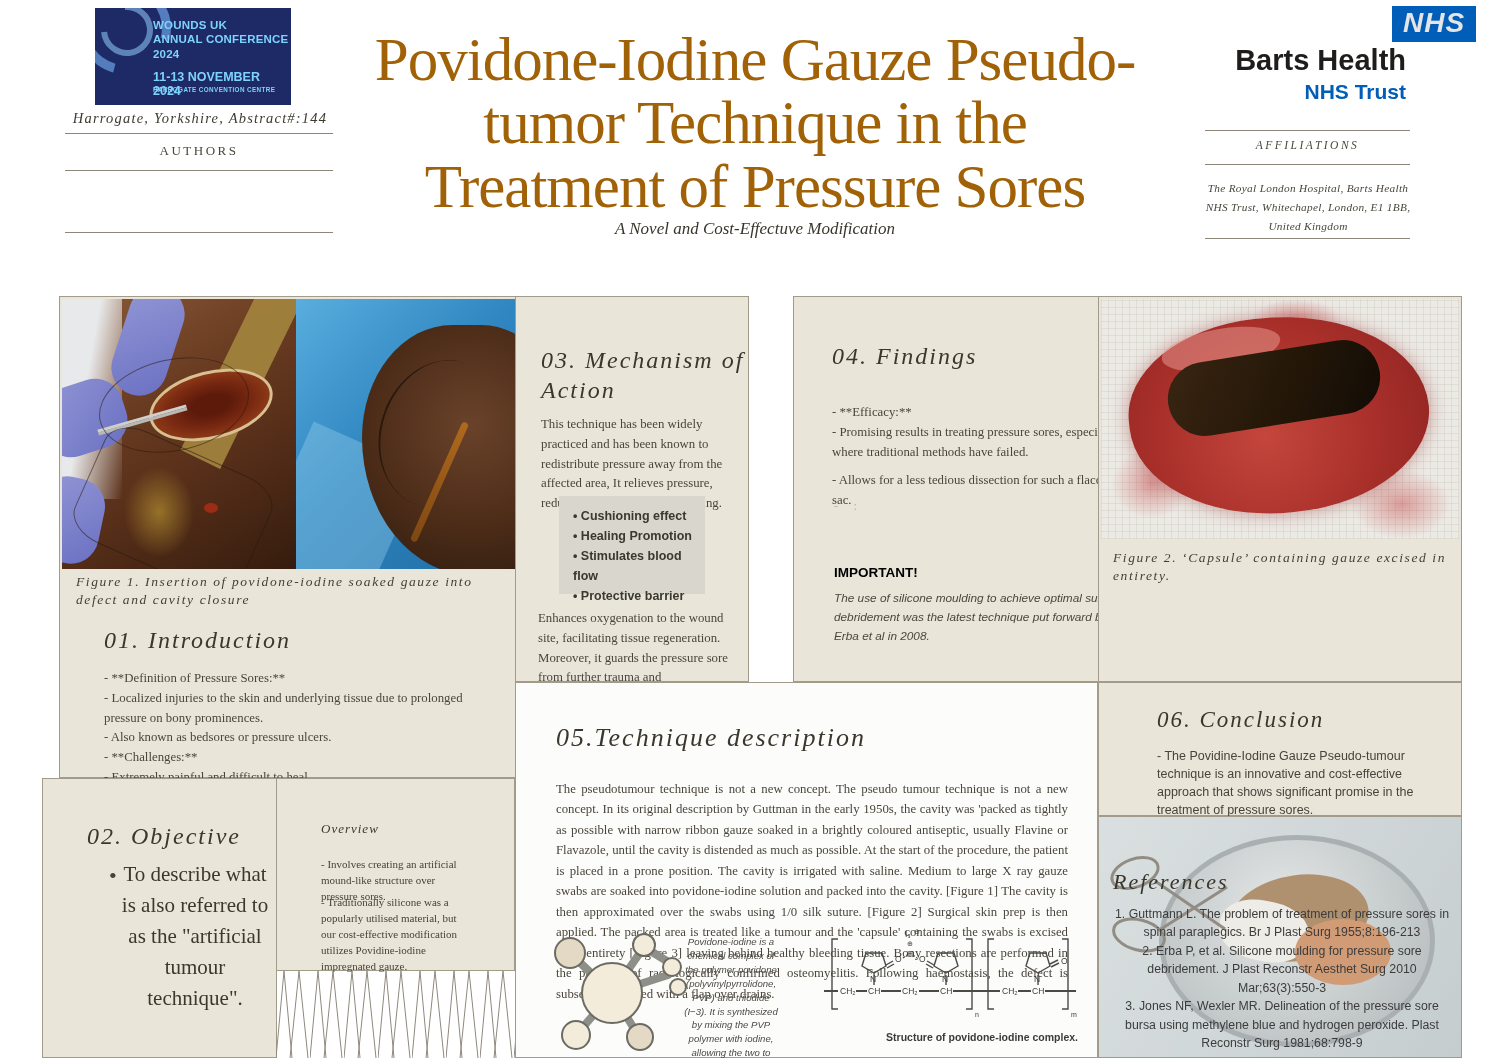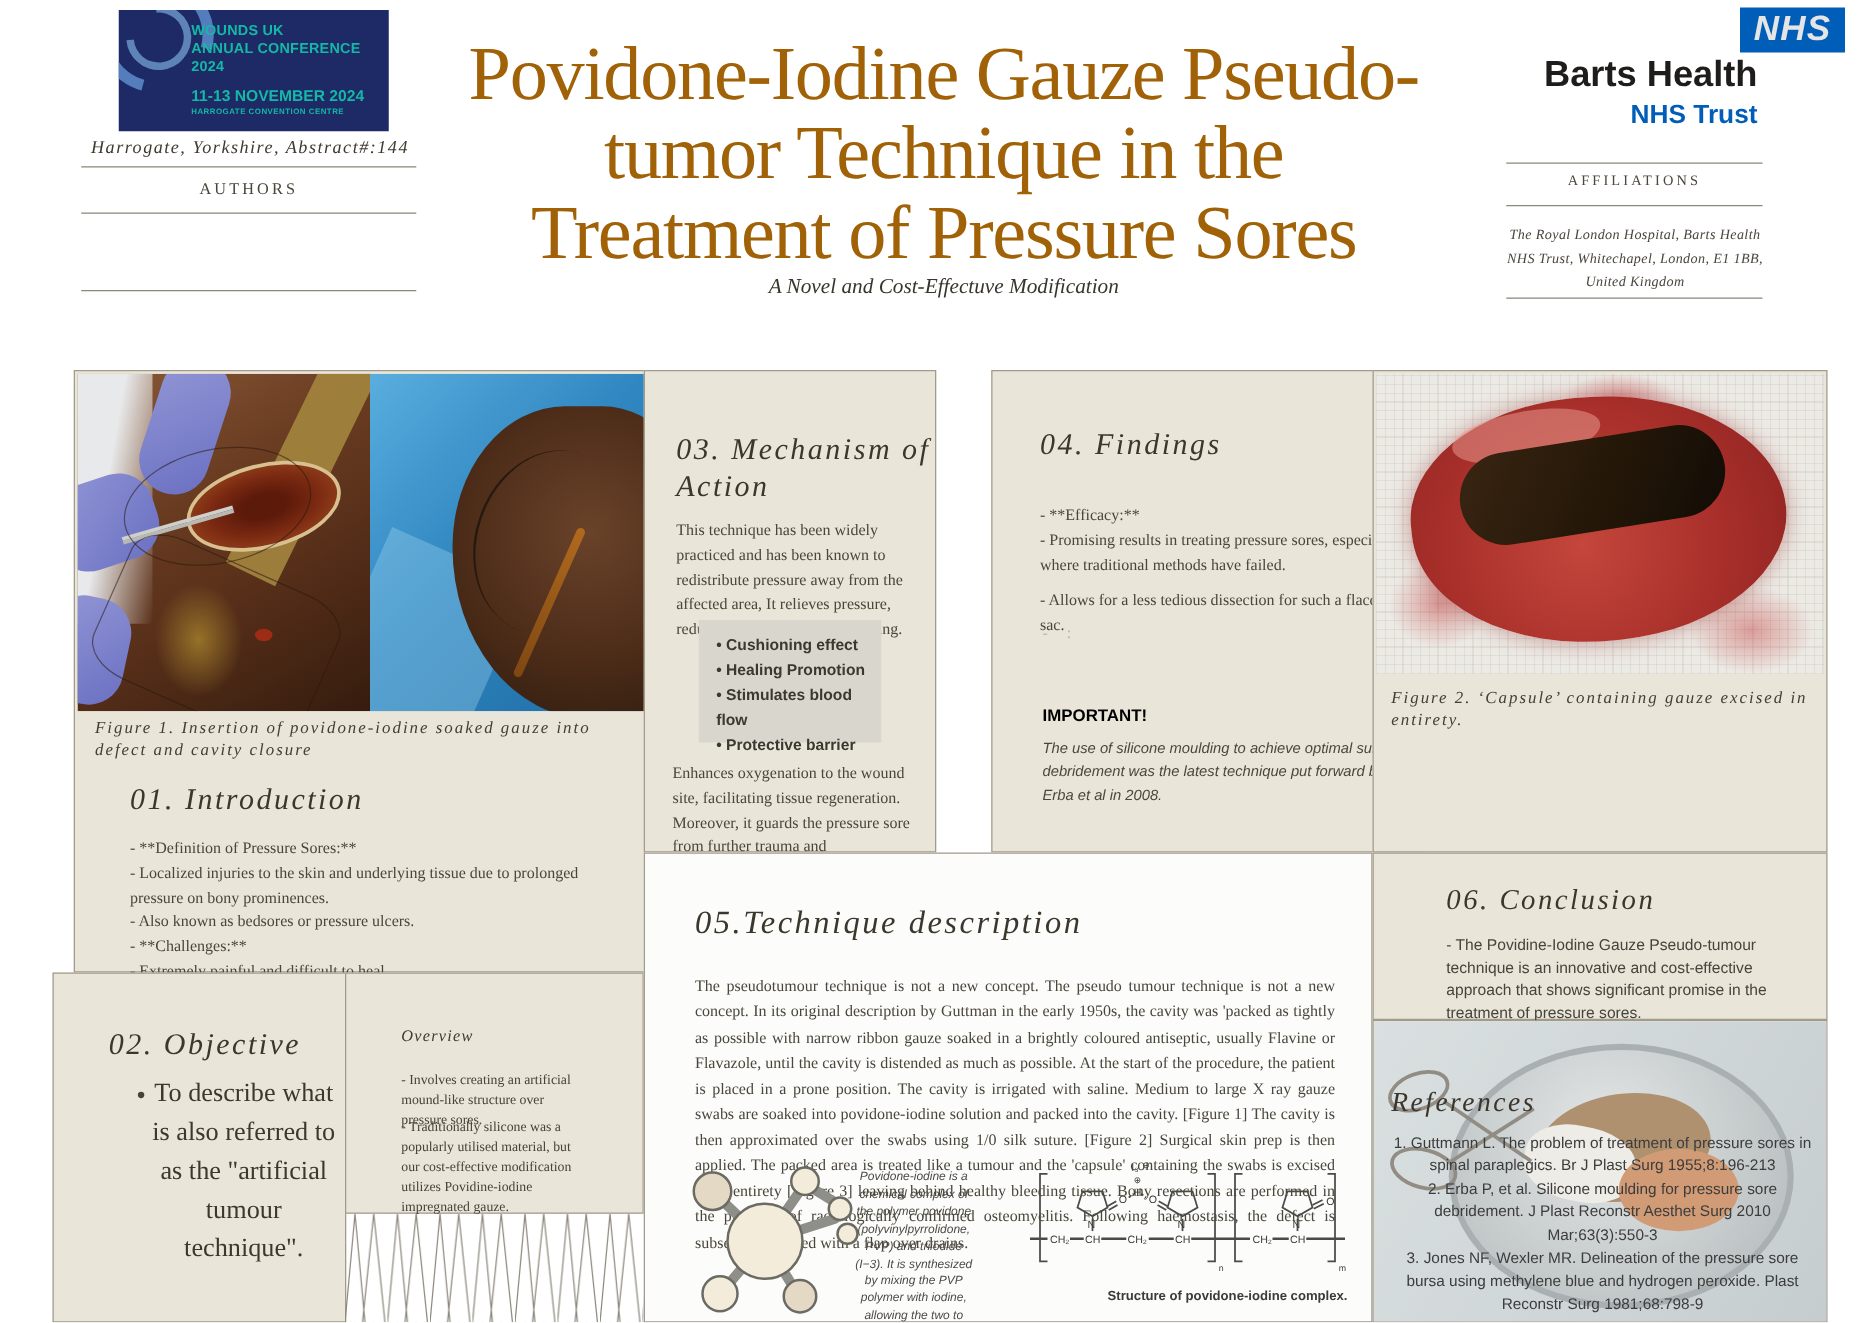--- a/index.html
+++ b/index.html
@@ -2,22 +2,22 @@
 <html><head>
 <meta charset="utf-8">
 <style>
   html,body{margin:0;padding:0;background:#ffffff;}
   .page{position:relative;width:1497px;height:1058px;background:#ffffff;overflow:hidden;
         font-family:"Liberation Serif", serif;color:#474337;}
   .abs{position:absolute;}
   .prewrap{white-space:pre-line;}
   .rule{position:absolute;height:1px;background:#8d877b;}
   
-  .conf-logo{position:absolute;left:95px;top:8px;width:216px;height:97px;background:#1e2a66;
-             color:#14b8a6;font-family:"Liberation Sans",sans-serif;overflow:hidden;}
+  .conf-logo{position:absolute;left:95px;top:8px;width:196px;height:97px;background:#1e2a66;
+             color:#7dd3fc;font-family:"Liberation Sans",sans-serif;overflow:hidden;}
   .conf-swirl1{position:absolute;left:-16px;top:-26px;width:74px;height:74px;border:9px solid rgba(95,140,205,.85);
                border-radius:50%;border-bottom-color:transparent;transform:rotate(-30deg);}
   .conf-swirl2{position:absolute;left:6px;top:-4px;width:40px;height:40px;border:6px solid rgba(120,170,220,.7);
                border-radius:50%;border-left-color:transparent;transform:rotate(40deg);}
   .conf-text{position:absolute;left:58px;top:10px;font-weight:bold;font-size:11.5px;line-height:1.25;letter-spacing:.2px;}
   .conf-date{position:absolute;left:58px;top:62px;font-weight:bold;font-size:12.5px;}
   .conf-venue{position:absolute;left:58px;top:78px;font-weight:bold;font-size:6.3px;letter-spacing:.4px;}
   .loc-line{position:absolute;left:52px;top:110px;width:296px;text-align:center;font-style:italic;
             font-size:14.5px;letter-spacing:1.2px;color:#3e3a30;}
   .small-caps-head{position:absolute;text-align:center;font-size:13px;letter-spacing:2.5px;color:#4a463c;}
@@ -116,21 +116,21 @@
 
   <div class="title prewrap">Povidone-Iodine Gauze Pseudo-
 tumor Technique in the
 Treatment of Pressure Sores</div>
   <div class="subtitle">A Novel and Cost-Effectuve Modification</div>
 
   <div class="nhs-box">NHS</div>
   <div class="barts">Barts Health</div>
   <div class="nhstrust">NHS Trust</div>
   <div class="rule" style="left:1205px;top:130px;width:205px;"></div>
-  <div class="small-caps-head" style="left:1205px;top:139px;width:205px;font-size:11.5px;">AFFILIATIONS</div>
+  <div class="small-caps-head" style="left:1205px;top:139px;width:205px;font-size:11.5px;font-style:italic;">AFFILIATIONS</div>
   <div class="rule" style="left:1205px;top:164px;width:205px;"></div>
   <div class="names" style="left:1198px;top:179px;width:220px;font-size:11.3px;line-height:1.7;">The Royal London Hospital, Barts Health NHS Trust, Whitechapel, London, E1 1BB, United Kingdom</div>
   <div class="rule" style="left:1205px;top:238px;width:205px;"></div>
 
   <div class="panel" style="left:42px;top:296px;width:473px;height:482px;margin-left:17px;">
     <div class="fig1-wrap">
       <div class="ph ph1">
         <div class="corner"></div>
         <div class="glove" style="left:58px;top:-14px;width:56px;height:112px;transform:rotate(18deg);"></div>
         <div class="glove" style="left:-22px;top:84px;width:86px;height:70px;transform:rotate(-18deg);"></div>

